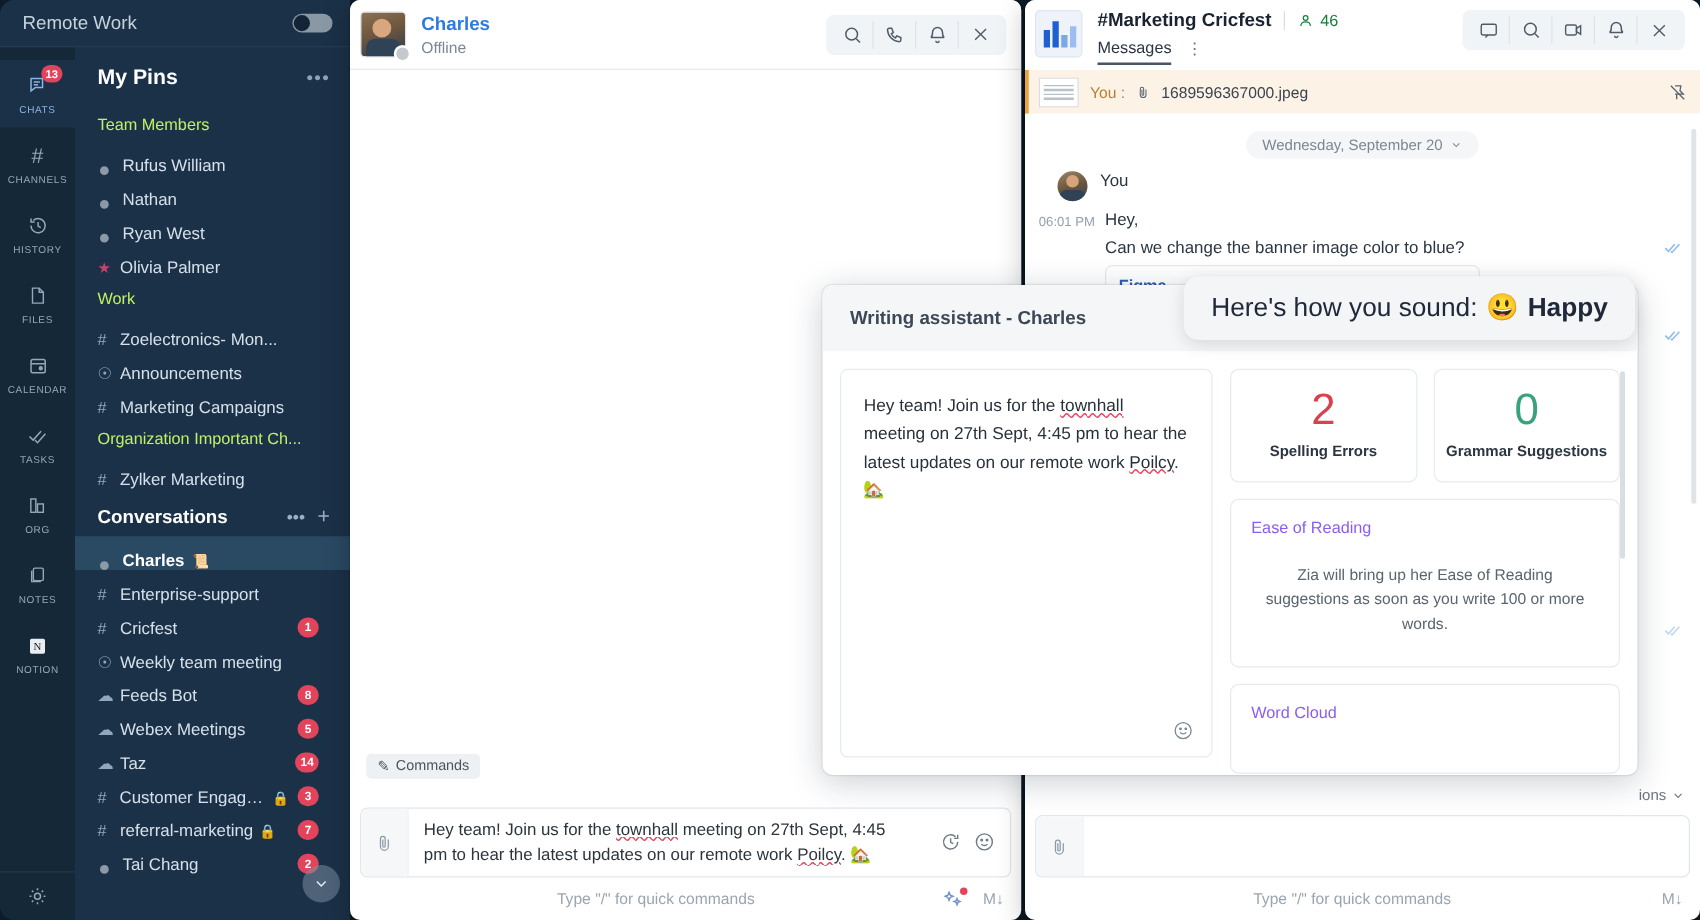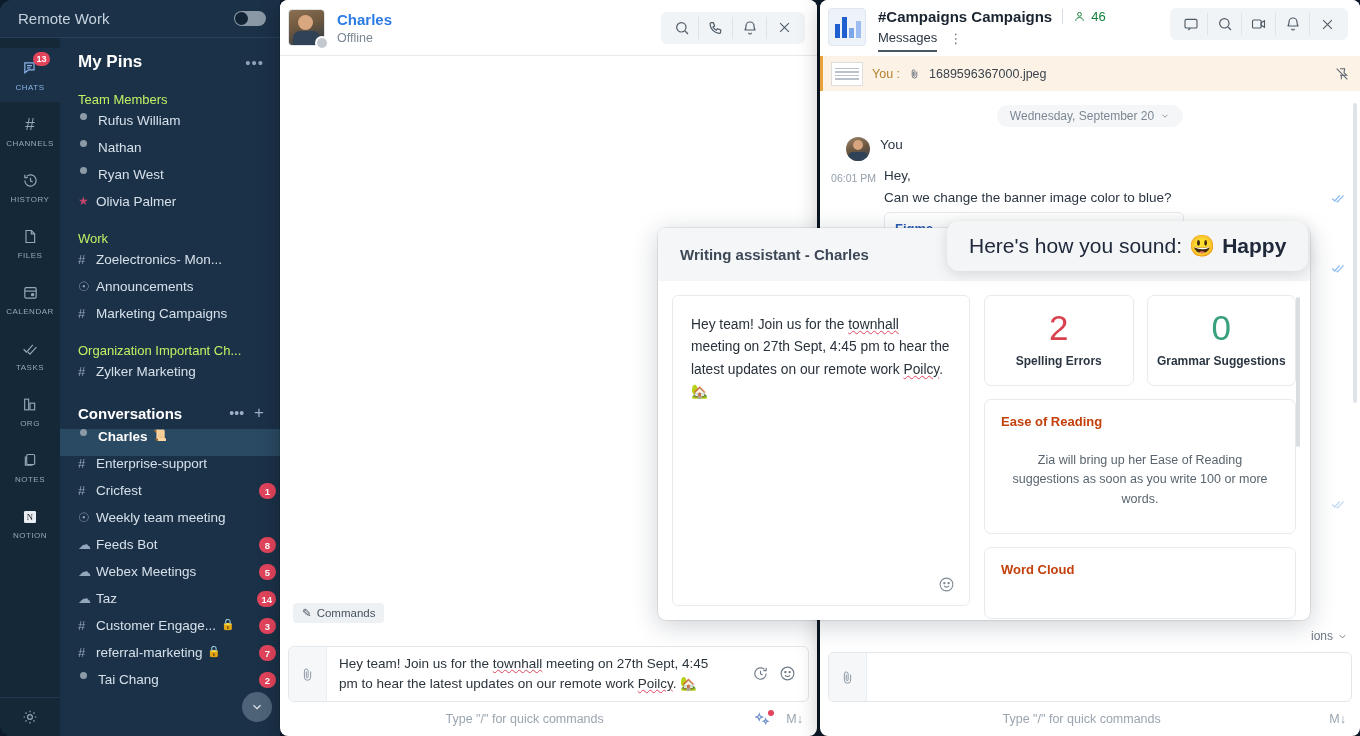--- a/index.html
+++ b/index.html
@@ -90,22 +90,22 @@
     padding: 10px 18px 6px 18px;
     white-space: nowrap; overflow: hidden; text-overflow: ellipsis;
   }
   .conv-head {
     display: flex; align-items: center;
     padding: 12px 16px 6px 18px;
   }
   .conv-head .t { color: #fff; font-size: 15px; font-weight: bold; flex: 1; }
   .conv-head .ic { color: #9db0c2; font-size: 14px; margin-left: 10px; }
   .ch-row {
-    display: flex; align-items: flex-start;
-    height: 27px; padding: 0 4px 0 18px;
+    display: flex; align-items: flex-end;
+    height: 27px; padding: 0 25px 0 18px;
     color: #d6e0ea; font-size: 13.5px;
     white-space: nowrap;
   }
   .ch-row.sel { background: #2a4963; }
   .ch-row.sel .ch-name { font-weight: bold; color:#fff; }
   .ch-ico {
     width: 18px; color: #93a7ba; font-size: 13px;
     display: inline-flex; align-items:center;
   }
   .ch-dot {
@@ -358,21 +358,21 @@
     flex: 1; border: 1px solid #e7ebef; border-radius: 7px;
     background: #fff; padding: 14px 8px 16px 8px;
     text-align: center;
   }
   .wa-card .num { font-size: 35px; line-height: 1.05; font-weight: 300; }
   .wa-card .lbl { font-size: 12px; font-weight: bold; color: #2b3642; margin-top: 6px; line-height:1.35; }
   .wa-panel {
     margin-top: 13px; border: 1px solid #e7ebef; border-radius: 7px;
     background: #fff; padding: 14px 16px;
   }
-  .wa-panel .h { font-size: 13px; font-weight: bold; color: #c2410c; }
+  .wa-panel .h { font-size: 13px; font-weight: normal; color: #8b5cf6; }
   .wa-panel .p { font-size: 12.5px; color: #5a656f; text-align: center; margin: 22px 6px 0 6px; line-height: 1.55; }
   #wa-panel-reading { height: 135px; }
   #wa-panel-cloud { height: 72px; }
   #wa-scrollbar {
     position: absolute; right: -4px; top: 2px;
     width: 4px; height: 150px; border-radius: 2px; background: #d9dee3;
   }
 
   svg { display: block; }
 </style>
@@ -695,21 +695,21 @@
 <div id="chan-win">
   <div id="chan-head">
     <div class="chan-ico">
       <i style="left:6px;width:5px;height:14px;"></i>
       <i style="left:13px;width:5px;height:21px;"></i>
       <i style="left:20px;width:5px;height:10px;background:#7ba6e8;"></i>
       <i style="left:27px;width:5px;height:17px;background:#9dbdf0;"></i>
     </div>
     <div class="hcol">
       <div class="chan-title-row">
-        <span class="chan-title">#Campaigns Campaigns</span>
+        <span class="chan-title">#Marketing Cricfest</span>
         <span class="chan-div"></span>
         <span class="chan-mem">
           <span>
             <svg width="13" height="13" viewBox="0 0 24 24" fill="none" stroke="currentColor" stroke-width="1.8">
                 <circle cx="12" cy="8" r="3.5"></circle>
                 <path d="M5 20c0-4 3.2-6 7-6s7 2 7 6"></path>
               </svg>
           </span>
           <span>46</span>
         </span>

